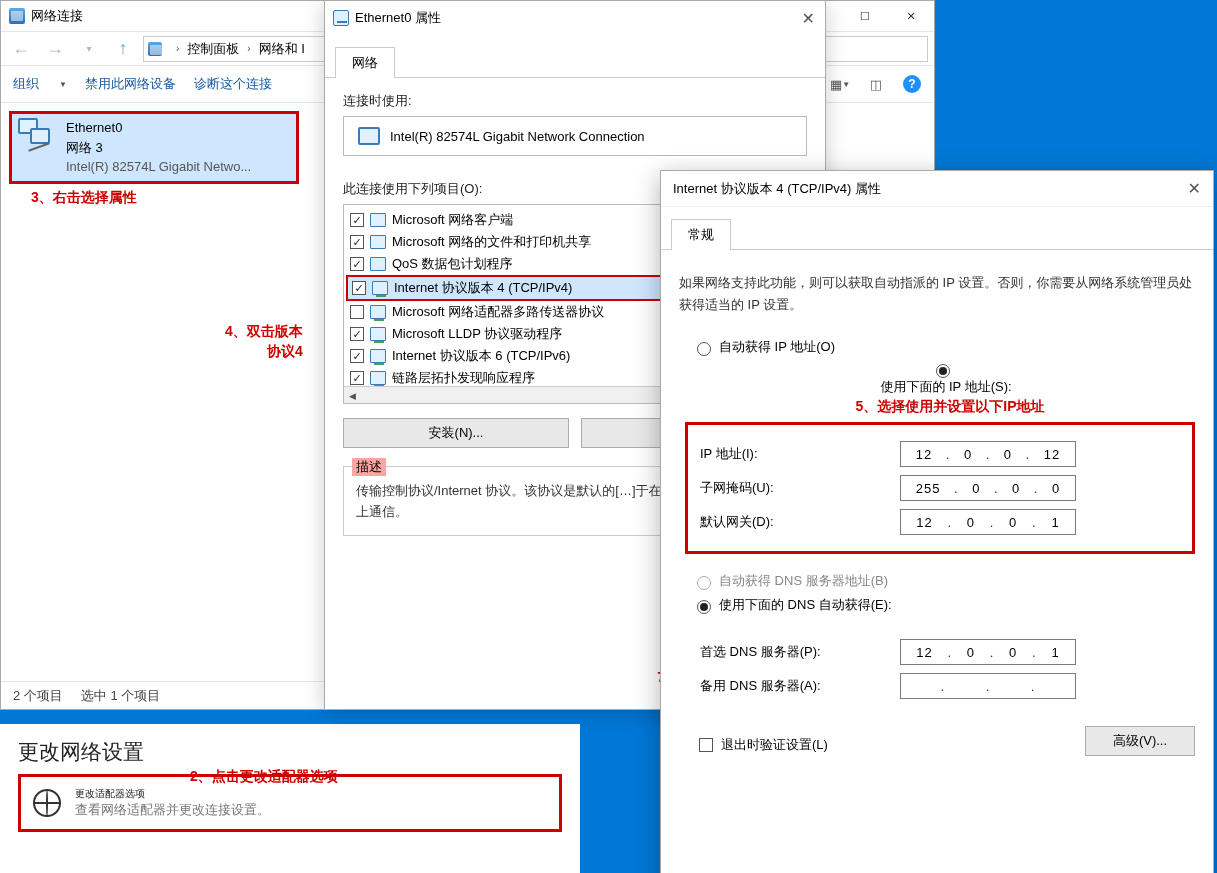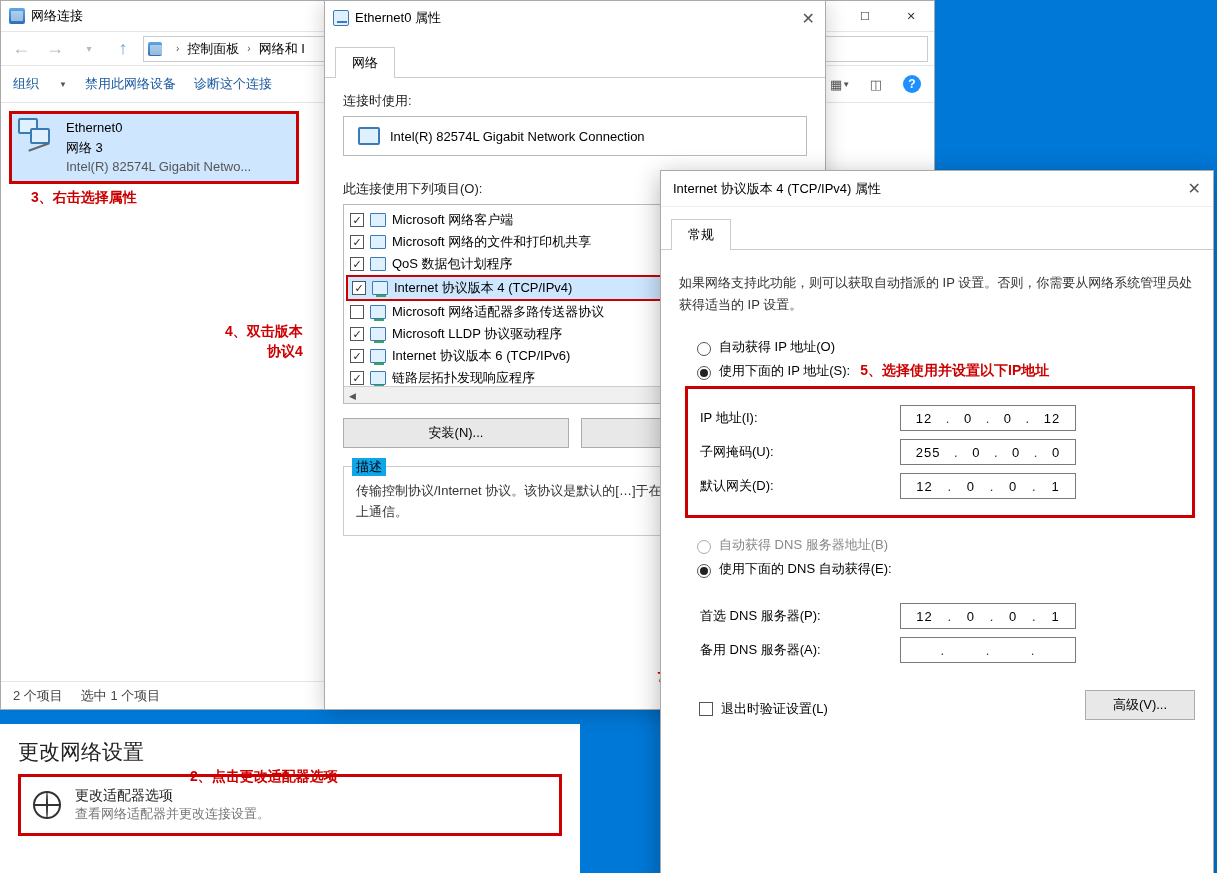--- a/index.html
+++ b/index.html
@@ -47,21 +47,21 @@
 
 .statusbar { position:absolute; left:0; bottom:0; height:28px; width:100%; border-top:1px solid #e5e5e5; display:flex; align-items:center; padding:8px 12px; gap:18px; color:#444; }
 
 
 .settings-panel { position:absolute; left:0; top:724px; width:580px; height:149px; background:#fff; padding:14px 18px; }
 .settings-panel h2 { font-weight:normal; font-size:21px; color:#222; margin-bottom:6px; }
 .adapter-option { border:3px solid #c00; padding:10px 12px; display:flex; gap:14px; align-items:center; margin-top:8px; }
 .globe-icon { width:28px; height:28px; border:2px solid #333; border-radius:50%; position:relative; }
 .globe-icon::before { content:""; position:absolute; left:-2px; top:11px; width:28px; height:2px; background:#333; }
 .globe-icon::after { content:""; position:absolute; left:11px; top:-2px; width:2px; height:28px; background:#333; border-radius:50%; }
-.adapter-option .t1 { color:#222; font-size:14px; }
+.adapter-option .t1 { color:#222; font-size:10px; }
 .adapter-option .t2 { color:#777; font-size:13px; }
 
 
 .dlg1 { position:absolute; left:324px; top:0; width:502px; height:710px; background:#fff; border:1px solid #aaa; box-shadow:0 4px 20px rgba(0,0,0,.2); }
 .dlg1 .titlebar { height:34px; display:flex; align-items:center; padding:0 8px; background:#fff; position:relative; }
 .eth-icon { width:16px; height:16px; border:1px solid #3a7ab5; border-radius:2px; background:#dff1ff; margin-right:6px; display:inline-block; position:relative; }
 .eth-icon::after { content:""; position:absolute; left:3px; top:10px; width:10px; height:2px; background:#3a7ab5; }
 .close-small { position:absolute; right:10px; top:8px; color:#555; font-size:16px; cursor:pointer; }
 
 .tabstrip { display:flex; padding:0 10px; border-bottom:1px solid #ccc; margin-top:12px; }
@@ -83,21 +83,21 @@
 .protolist .scroll .thumb { position:absolute; left:2px; top:14px; width:13px; height:100px; background:#c2c2c2; }
 .protolist .scroll .arrow { position:absolute; left:0; width:17px; height:14px; display:flex; align-items:center; justify-content:center; font-size:9px; color:#555; }
 .protolist .hscroll { position:absolute; left:0; bottom:0; right:17px; height:17px; background:#f0f0f0; border-top:1px solid #ccc; }
 .protolist .hscroll .arrow { position:absolute; top:0; height:17px; width:17px; display:flex; align-items:center; justify-content:center; font-size:9px; color:#555; }
 
 .btnrow { display:flex; gap:12px; margin-top:14px; }
 .winbtn { flex:1; height:30px; border:1px solid #adadad; background:#e8e8e8; display:flex; align-items:center; justify-content:center; cursor:pointer; font-size:13px; }
 .winbtn.disabled { color:#9a9a9a; }
 
 .groupbox { border:1px solid #ccc; margin-top:18px; padding:14px 12px 12px; position:relative; }
-.groupbox .legend { position:absolute; top:-9px; left:8px; background:#0ea5e9; padding:0 4px; font-size:13px;font-family:Liberation Mono, monospace; }
+.groupbox .legend { position:absolute; top:-9px; left:8px; background:#fca5a5; padding:0 4px; font-size:13px;font-family:Liberation Mono, monospace; }
 .desc { color:#333; line-height:1.6; }
 
 .dlg-footer { position:absolute; left:0; bottom:0; width:100%; padding:14px 16px; display:flex; justify-content:flex-end; gap:10px; }
 .dlg-footer .winbtn { flex:0 0 88px; }
 .redbox { border:3px solid #c00 !important; }
 
 
 .dlg2 { position:absolute; left:660px; top:170px; width:554px; height:864px; background:#fff; border:1px solid #aaa; box-shadow:0 6px 24px rgba(0,0,0,.3); }
 .dlg2 .titlebar { height:36px; display:flex; align-items:center; padding:0 12px; border-bottom:1px solid #eee; position:relative; }
 .dlg2 .dlgbody { padding:12px 18px 0; }
@@ -294,21 +294,21 @@
   <div class="tabstrip">
     <div class="tab">常规</div>
   </div>
   <div class="dlgbody">
     <div class="helptext">如果网络支持此功能，则可以获取自动指派的 IP 设置。否则，你需要从网络系统管理员处获得适当的 IP 设置。</div>
 
     <div class="radiorow" style="margin-left:18px;">
       <span class="radio"></span>
       <span>自动获得 IP 地址(O)</span>
     </div>
-    <div class="radiorow" style="margin-left:18px;">
+    <div class="radiorow" style="margin-left:18px;flex-direction:column;">
       <span class="radio checked"></span>
       <span>使用下面的 IP 地址(S):</span>
       <span class="annotation" style="position:static; margin-left:8px;">5、选择使用并设置以下IP地址</span>
     </div>
 
     <div class="field-block" style="margin-left:6px;">
       <div class="fieldrow">
         <label>IP 地址(I):</label>
         <div class="ipinput">
           <span>12</span>

